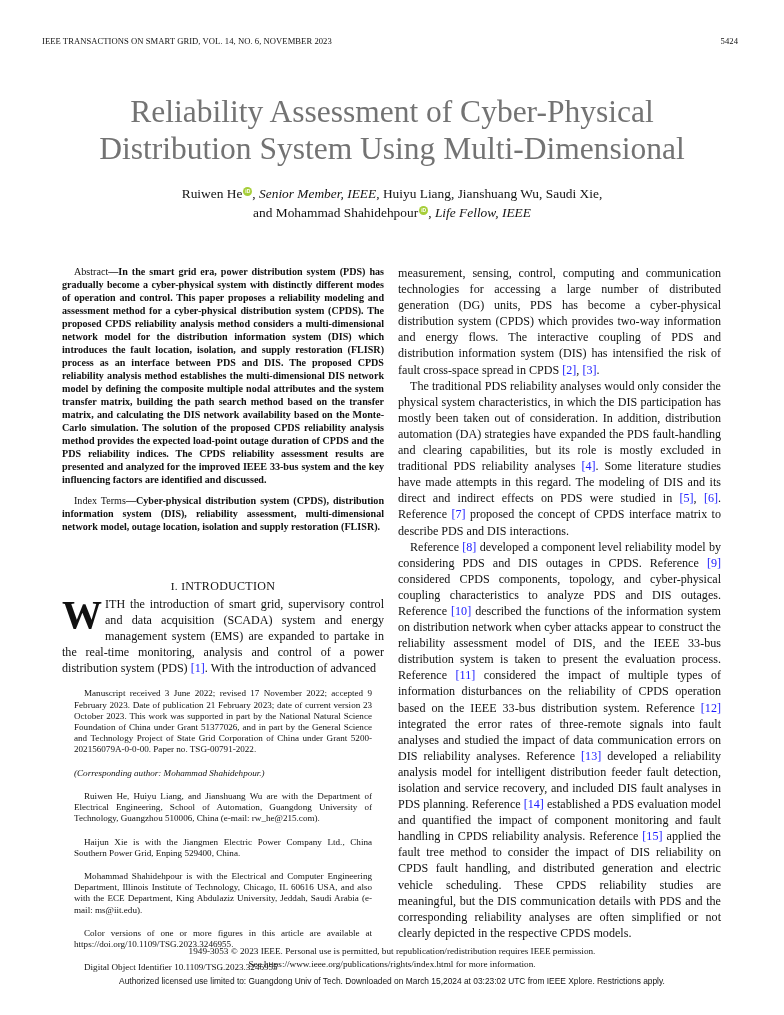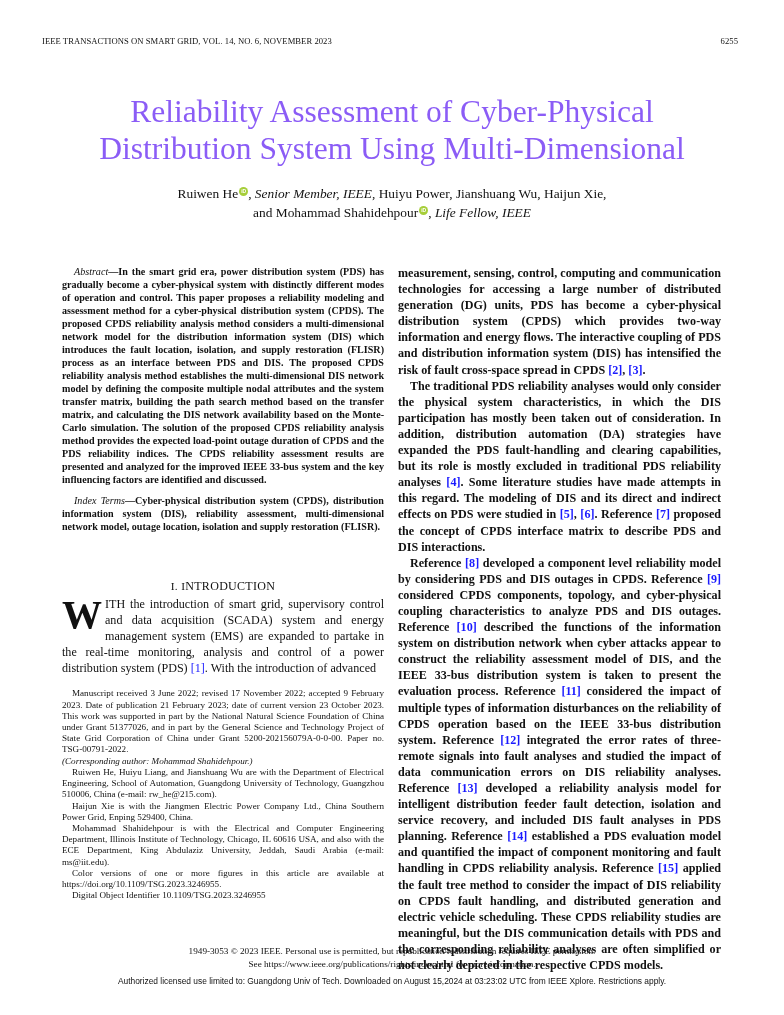--- a/index.html
+++ b/index.html
@@ -3,65 +3,65 @@
 <meta charset="utf-8">
 <style>
   html, body { margin: 0; padding: 0; background: #ffffff; }
   body { width: 784px; height: 1015px; position: relative; overflow: hidden;
          font-family: "Liberation Serif", "DejaVu Serif", serif; color: #111; }
   .running-head { position: absolute; top: 36px; left: 42px; right: 46px; height: 14px;
          font-size: 8.6px; letter-spacing: 0.05px; }
   .running-head .journal { position: absolute; left: 0; top: 0; }
   .running-head .page-num { position: absolute; right: 0; top: 0; }
   .title { position: absolute; top: 72px; left: 60px; right: 60px; text-align: center;
-         font-size: 31.5px; line-height: 37px; font-weight: normal; color: #8b5cf6; }
+         font-size: 31.5px; line-height: 37px; font-weight: normal; color: #737373; }
   .title div { white-space: nowrap; }
   .authors { position: absolute; top: 184px; left: 60px; right: 60px; text-align: center;
          font-size: 13.4px; line-height: 19px; }
   .orcid { display: inline-block; width: 9px; height: 9px; border-radius: 50%; background: #a6ce39;
          color: #fff; font-family: "Liberation Sans", sans-serif; font-size: 5px; line-height: 9px;
          text-align: center; vertical-align: 5px; font-weight: bold; margin-left: 1px; }
   .col-left { position: absolute; top: 265px; left: 62px; width: 322px; }
   .col-right { position: absolute; top: 265px; left: 398px; width: 323px; }
   .abstract, .index-terms { font-size: 10.1px; line-height: 13px; text-align: justify;
          font-weight: bold; hyphens: manual; }
-  .abstract .lead, .index-terms .lead { font-style: italic; font-weight: normal; }
+  .abstract .lead, .index-terms .lead { font-weight: normal; }
   .index-terms { margin-top: 8px; }
   .p-indent { text-indent: 12px; }
   .section-heading { text-align: center; font-size: 11.4px; margin-top: 46px; margin-bottom: 2px; letter-spacing: 0.3px; }
   .section-heading .sc { font-size: 12px; }
   .body-text { font-size: 12.1px; line-height: 16.1px; text-align: justify; }
   .dropcap-para { position: relative; }
   .dropcap { float: left; font-size: 40px; line-height: 30px; font-weight: bold; margin: 2px 3px 0 0; padding-top: 2px; }
   .cite { color: #1a1aff; }
   .footnotes { margin-top: 12px; font-size: 9.1px; line-height: 11.2px; text-align: justify; }
-  .footnotes p { margin: 0; text-indent: 10px; }
+  .footnotes p { margin: 12px; text-indent: 10px; }
   .footnotes .corr { font-style: italic; text-indent: 0; }
-  .body-text p { margin: 0; font-weight: bold; }
+  .body-text p { margin: 0; }
   .copyright { position: absolute; top: 945px; left: 0; right: 0; text-align: center;
          font-size: 9.2px; line-height: 12.5px; }
   .license { position: absolute; top: 976px; left: 0; right: 0; text-align: center;
          font-family: "Liberation Sans", sans-serif; font-size: 8.4px; }
 </style>
 </head>
 <body>
 
 <div class="running-head">
   <span class="journal">IEEE TRANSACTIONS ON SMART GRID, VOL. 14, NO. 6, NOVEMBER 2023</span>
-  <span class="page-num">6255</span>
+  <span class="page-num">5424</span>
 </div>
 
 <h1 class="title">
   <div>Reliability Assessment of Cyber-Physical</div>
   <div>Distribution System Using Multi-Dimensional</div>
 </h1>
 
 <div class="authors">
   <div>
-    <span>Ruiwen He</span><span class="orcid">iD</span>, <i>Senior Member, IEEE</i><span>, Huiyu Power, Jianshuang Wu, Haijun Xie,</span>
+    <span>Ruiwen He</span><span class="orcid">iD</span>, <i>Senior Member, IEEE</i><span>, Huiyu Liang, Jianshuang Wu, Saudi Xie,</span>
   </div>
   <div>
     <span>and Mohammad Shahidehpour</span><span class="orcid">iD</span>, <i>Life Fellow, IEEE</i>
   </div>
 </div>
 
 <div class="col-left">
   <div class="abstract p-indent">
     <span class="lead">Abstract</span>—<span>In the smart grid era, power distribution system (PDS) has gradually become a cyber-physical system with distinctly different modes of operation and control. This paper proposes a reliability modeling and assessment method for a cyber-physical distribution system (CPDS). The proposed CPDS reliability analysis method considers a multi-dimensional network model for the distribution information system (DIS) which introduces the fault location, isolation, and supply restoration (FLISR) process as an interface between PDS and DIS. The proposed CPDS reliability analysis method establishes the multi-dimensional DIS network model by defining the composite multiple nodal attributes and the system transfer matrix, building the path search method based on the transfer matrix, and calculating the DIS network availability based on the Monte-Carlo simulation. The solution of the proposed CPDS reliability analysis method provides the expected load-point outage duration of CPDS and the PDS reliability indices. The CPDS reliability assessment results are presented and analyzed for the improved IEEE 33-bus system and the key influencing factors are identified and discussed.</span>
   </div>
@@ -92,13 +92,13 @@
   <p><span>measurement, sensing, control, computing and communication technologies for accessing a large number of distributed generation (DG) units, PDS has become a cyber-physical distribution system (CPDS) which provides two-way information and energy flows. The interactive coupling of PDS and distribution information system (DIS) has intensified the risk of fault cross-space spread in CPDS </span><span class="cite">[2]</span><span>, </span><span class="cite">[3]</span><span>.</span></p>
   <p class="p-indent"><span>The traditional PDS reliability analyses would only consider the physical system characteristics, in which the DIS participation has mostly been taken out of consideration. In addition, distribution automation (DA) strategies have expanded the PDS fault-handling and clearing capabilities, but its role is mostly excluded in traditional PDS reliability analyses </span><span class="cite">[4]</span><span>. Some literature studies have made attempts in this regard. The modeling of DIS and its direct and indirect effects on PDS were studied in </span><span class="cite">[5]</span><span>, </span><span class="cite">[6]</span><span>. Reference </span><span class="cite">[7]</span><span> proposed the concept of CPDS interface matrix to describe PDS and DIS interactions.</span></p>
   <p class="p-indent"><span>Reference </span><span class="cite">[8]</span><span> developed a component level reliability model by considering PDS and DIS outages in CPDS. Reference </span><span class="cite">[9]</span><span> considered CPDS components, topology, and cyber-physical coupling characteristics to analyze PDS and DIS outages. Reference </span><span class="cite">[10]</span><span> described the functions of the information system on distribution network when cyber attacks appear to construct the reliability assessment model of DIS, and the IEEE 33-bus distribution system is taken to present the evaluation process. Reference </span><span class="cite">[11]</span><span> considered the impact of multiple types of information disturbances on the reliability of CPDS operation based on the IEEE 33-bus distribution system. Reference </span><span class="cite">[12]</span><span> integrated the error rates of three-remote signals into fault analyses and studied the impact of data communication errors on DIS reliability analyses. Reference </span><span class="cite">[13]</span><span> developed a reliability analysis model for intelligent distribution feeder fault detection, isolation and service recovery, and included DIS fault analyses in PDS planning. Reference </span><span class="cite">[14]</span><span> established a PDS evaluation model and quantified the impact of component monitoring and fault handling in CPDS reliability analysis. Reference </span><span class="cite">[15]</span><span> applied the fault tree method to consider the impact of DIS reliability on CPDS fault handling, and distributed generation and electric vehicle scheduling. These CPDS reliability studies are meaningful, but the DIS communication details with PDS and the corresponding reliability analyses are often simplified or not clearly depicted in the respective CPDS models.</span></p>
 </div>
 
 <div class="copyright">
   <div>1949-3053 © 2023 IEEE. Personal use is permitted, but republication/redistribution requires IEEE permission.</div>
   <div>See https://www.ieee.org/publications/rights/index.html for more information.</div>
 </div>
 
-<div class="license">Authorized licensed use limited to: Guangdong Univ of Tech. Downloaded on August 15,2024 at 03:23:02 UTC from IEEE Xplore.  Restrictions apply.</div>
+<div class="license">Authorized licensed use limited to: Guangdong Univ of Tech. Downloaded on March 15,2024 at 03:23:02 UTC from IEEE Xplore.  Restrictions apply.</div>
 
 </body></html>

